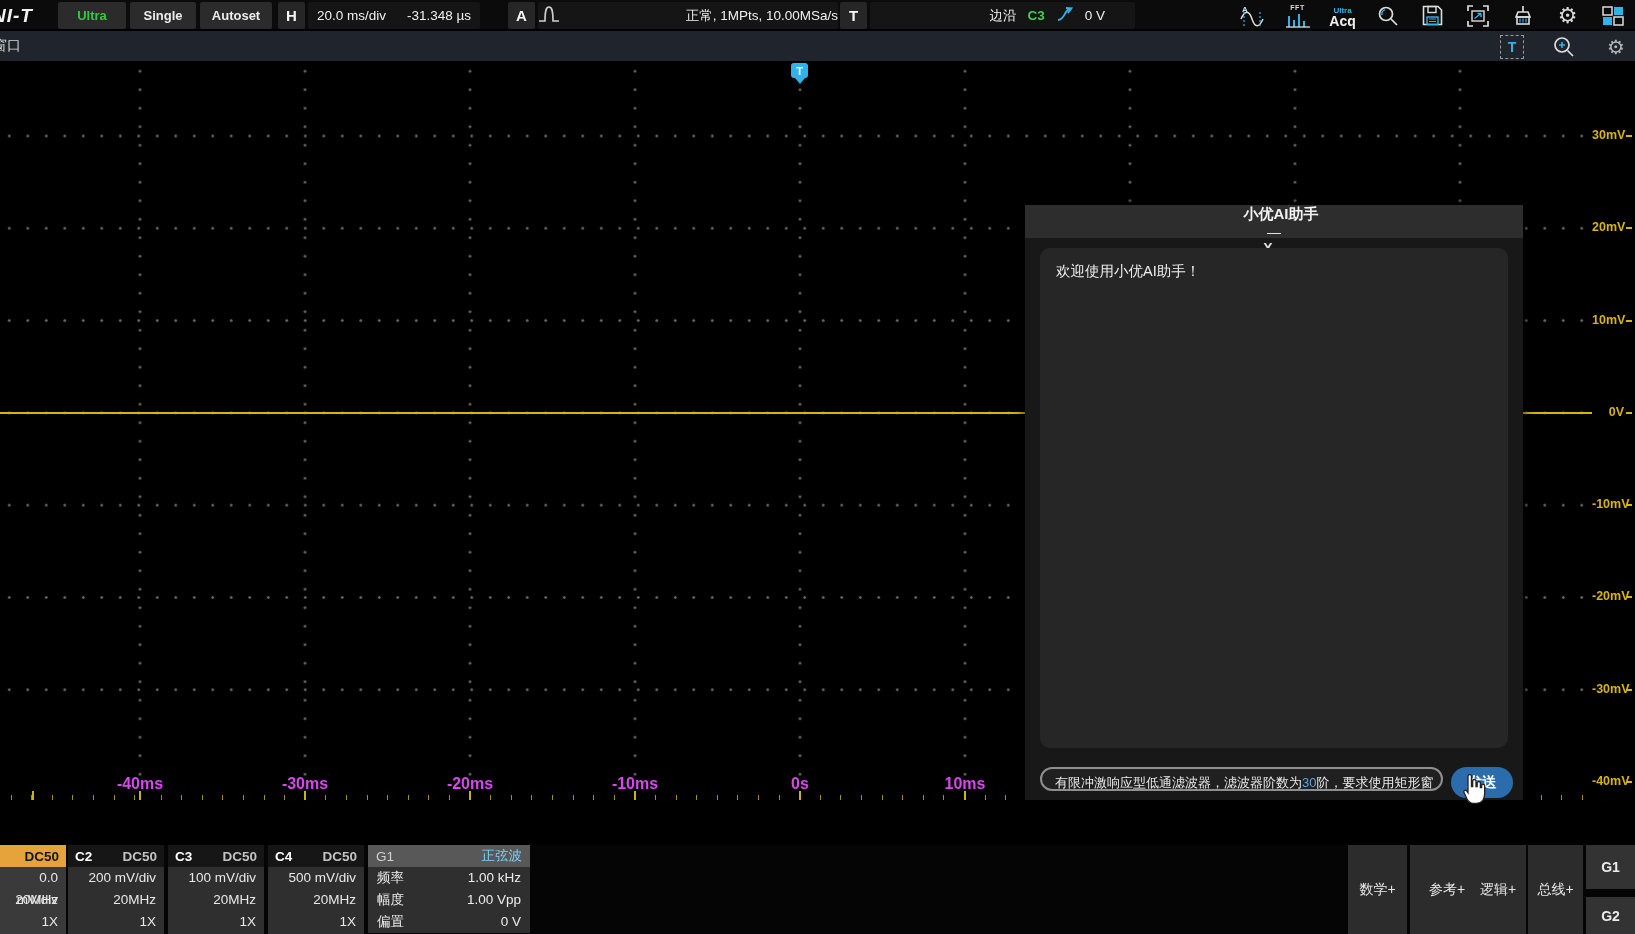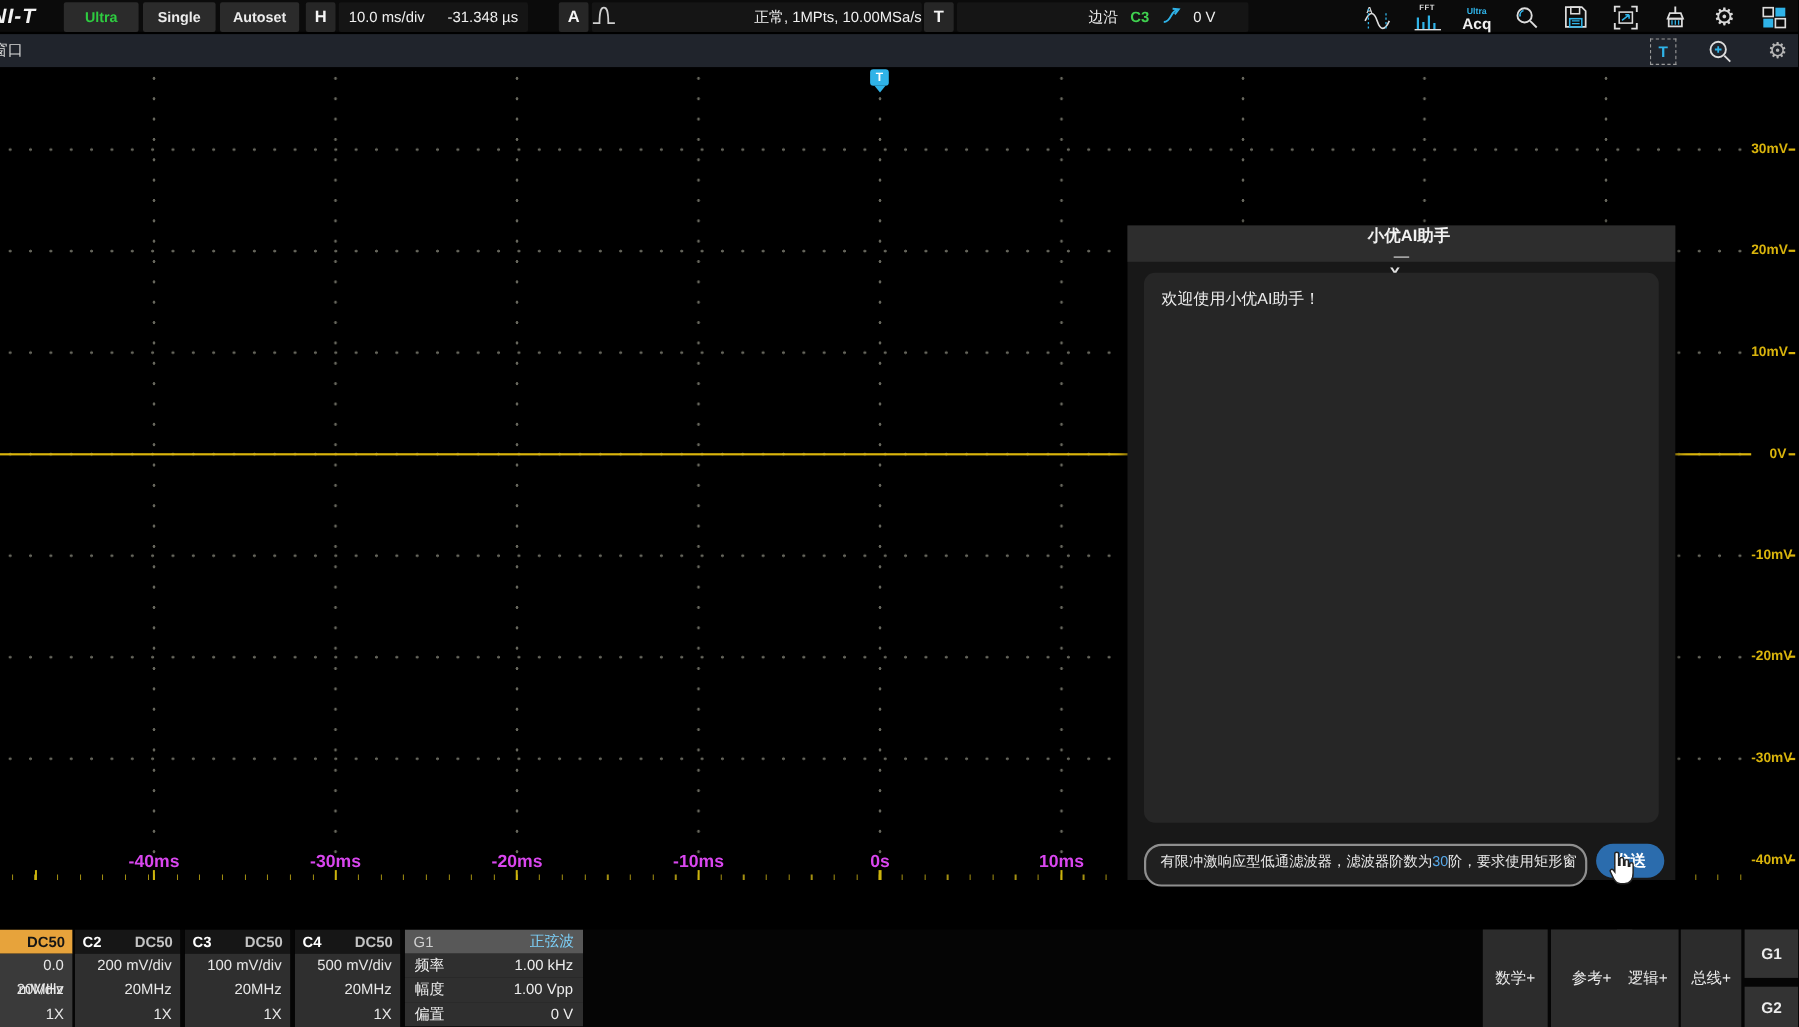--- a/index.html
+++ b/index.html
@@ -50,21 +50,21 @@
   .vlabel:after { content:""; position:absolute; right:0; top:7px; width:6px; height:2px; background:#d9b40c; }
 
   
   .dialog { position:absolute; left:1025px; top:205px; width:498px; height:595px; background:#181818; z-index:5; box-shadow:0 0 12px rgba(0,0,0,.8); }
   .dlg-title { position:absolute; left:0; top:0; width:100%; height:33px; background:#2d2d2d; display:flex; align-items:center;flex-direction:column; }
   .dlg-title-txt { margin-left:14px; color:#f2f2f2; font-weight:bold; font-size:15px; flex:1; }
   .dlg-min { width:30px; text-align:center; color:#e0e0e0; font-size:14px; cursor:default; }
   .dlg-close { width:30px; margin-right:12px; text-align:center; color:#e0e0e0; font-size:14px; font-weight:bold; cursor:default; }
   .dlg-msgs { position:absolute; left:15px; top:43px; width:468px; height:500px; background:#262626; border-radius:10px; padding:14px 16px; }
   .dlg-welcome { color:#ededed; font-size:14.5px; }
-  .dlg-input { position:absolute; left:15px; top:562px; width:403px; height:39px; border:2px solid #8f8f8f; border-radius:16px; background:#202020; color:#e9e9e9; font-size:13px; line-height:27px; padding:0 13px; white-space:nowrap; overflow:hidden; }
+  .dlg-input { position:absolute; left:15px; top:562px; width:403px; height:24px; border:2px solid #8f8f8f; border-radius:16px; background:#202020; color:#e9e9e9; font-size:13px; line-height:27px; padding:0 13px; white-space:nowrap; overflow:hidden; }
   .dlg-input .hl { color:#57a8e8; }
   .dlg-send { position:absolute; left:426px; top:562px; width:62px; height:31px; border-radius:16px; background:#2b6cad; color:#fff; font-weight:bold; font-size:14.5px; display:flex; align-items:center; justify-content:center; cursor:default; }
 
   
   .chanbar { position:absolute; left:0; top:845px; width:1635px; height:89px; background:#050505; z-index:2; }
   .chbox { position:absolute; top:0; height:89px; overflow:hidden; }
   .ch-head { height:22px; display:flex; align-items:center; justify-content:space-between; padding:0 7px; font-size:13.5px; font-weight:bold; background:#161616; }
   .ch-id { color:#fff; } .ch-coup { color:#c3c3c3; }
   .ch-body { background:#2f2f2f; height:67px; }
   .ch-row { height:22px; line-height:22px; text-align:right; padding-right:8px; color:#e8e8e8; font-size:13.5px; }
@@ -83,21 +83,21 @@
 <div class="stage">
 
   <div class="topbar">
     <div class="logo">NI-T</div>
     <div class="tb-btn green" style="left:58px;width:68px;">Ultra</div>
     <div class="tb-btn" style="left:130px;width:66px;">Single</div>
     <div class="tb-btn" style="left:200px;width:72px;">Autoset</div>
 
     <div class="badge" style="left:278px;">H</div>
     <div class="panel" style="left:308px;width:172px;justify-content:space-between;padding:0 9px;">
-      <span>10.0 ms/div</span>
+      <span>20.0 ms/div</span>
       <span>-31.348 µs</span>
     </div>
 
     <div class="badge" style="left:508px;">A</div>
     <div class="panel" style="left:538px;width:300px;justify-content:space-between;gap:9px;">
       <span>
         <svg width="22" height="18" viewBox="0 0 22 18">
             <path d="M1 16 H7 C7 4 8.5 2 11 2 C13.5 2 15 4 15 16 H21" fill="none" stroke="#cfcfcf" stroke-width="1.6"></path>
           </svg>
       </span>

